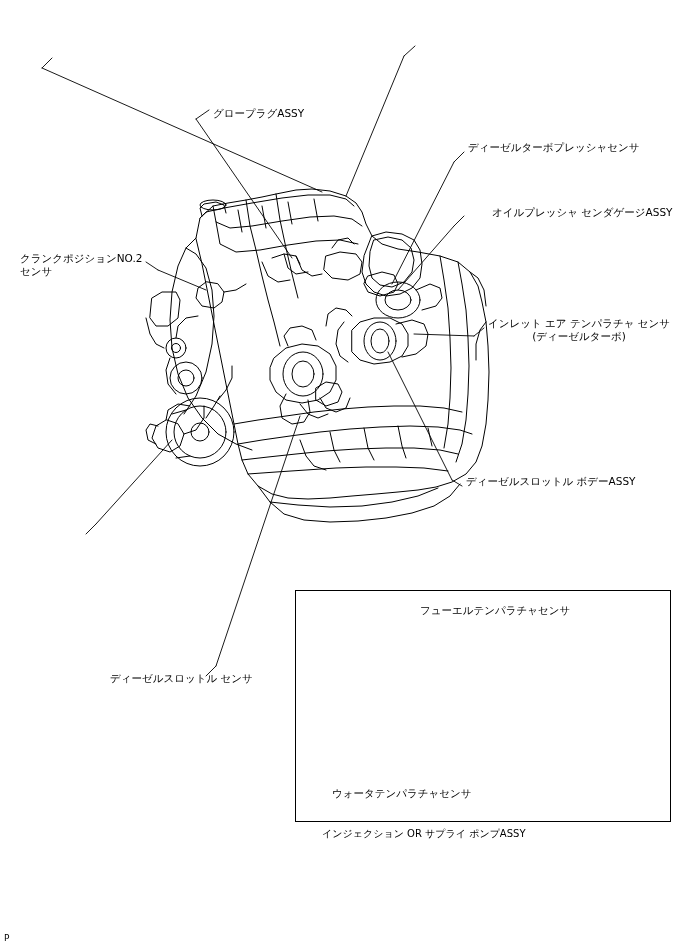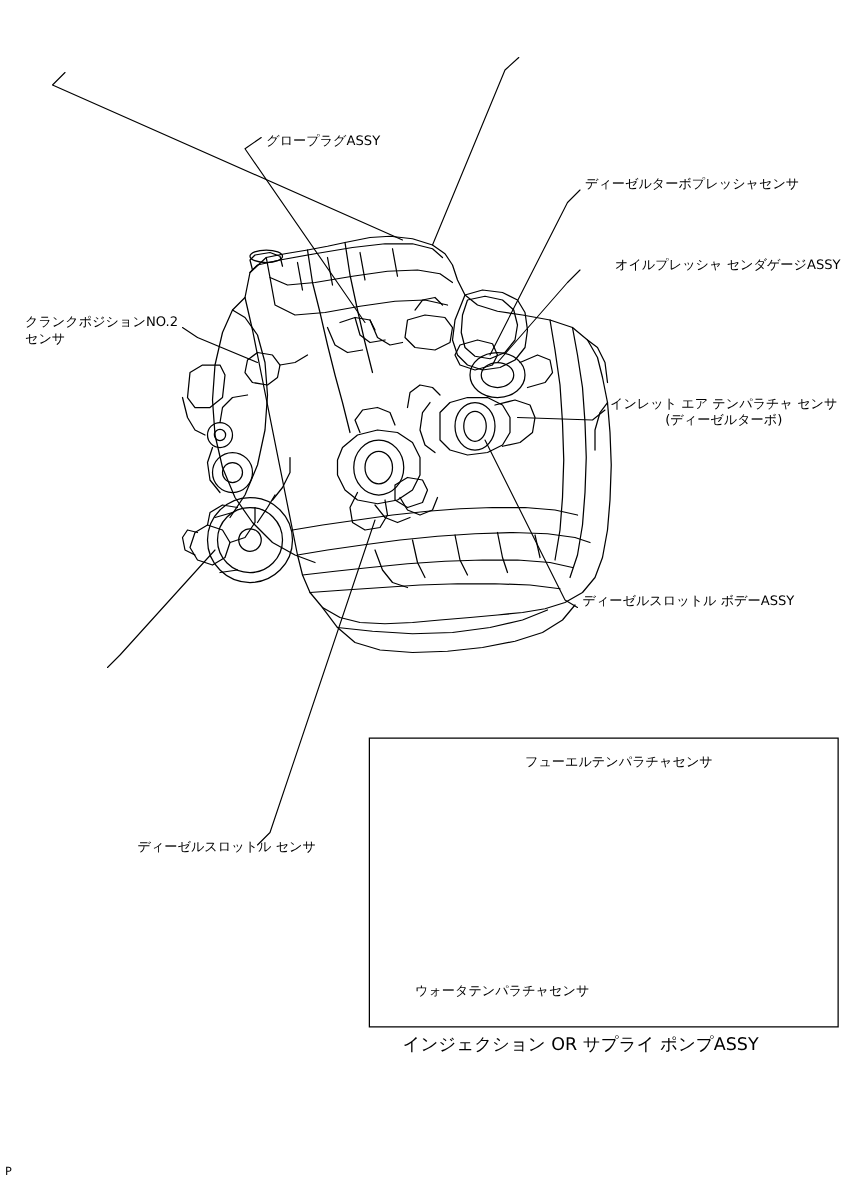--- a/index.html
+++ b/index.html
@@ -49,21 +49,21 @@
     width: 376px;
     height: 232px;
     border: 1.4px solid #000;
     background: #fff;
     box-sizing: border-box;
   }
   .inset-caption {
     position: absolute;
     left: 322px;
     top: 827px;
-    font-size: 14px;
+    font-size: 10px;
     white-space: pre;
   }
 </style>
 </head>
 <body>
 
 <div id="sheet">
 
   <svg class="overlay" viewBox="0 0 688 949">
     <g fill="none" stroke="#000" stroke-width="1" stroke-linejoin="round" stroke-linecap="round">

